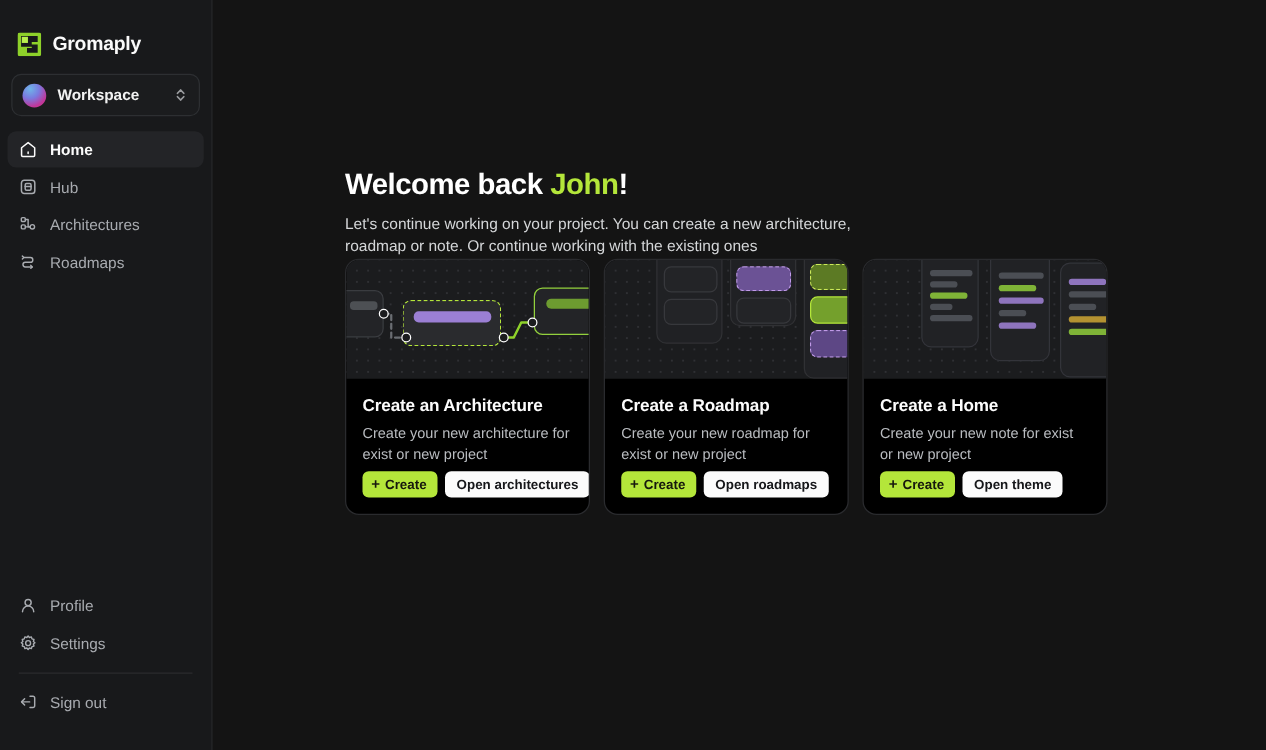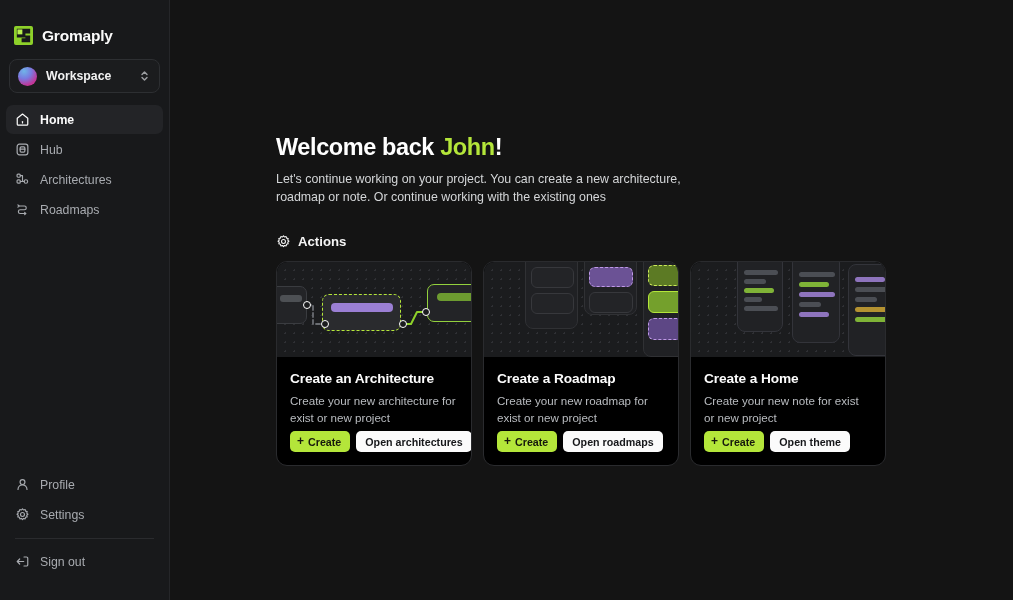--- a/index.html
+++ b/index.html
@@ -280,29 +280,20 @@
       </div>
     </div>
   </aside>
 
   <main class="main">
 
     <h1 class="welcome"><span>Welcome back </span><span class="hl">John</span><span>!</span></h1>
 
     <p class="subtitle">Let's continue working on your project. You can create a new architecture, roadmap or note. Or continue working with the existing ones</p>
 
-    <div class="section-head">
-      <span class="ico" style="width:15px;height:15px;display:inline-flex;">
-        <svg width="15" height="15" viewBox="0 0 16 16" fill="none" stroke="#f5f5f5" stroke-width="1.15" stroke-linecap="round" stroke-linejoin="round">
-          <circle cx="8" cy="8" r="2.1"></circle>
-          <path d="M8 1.9 l1.1 1.3 1.7-.5 .5 1.7 1.7 .5 -.5 1.7 1.3 1.1 -1.3 1.1 .5 1.7 -1.7 .5 -.5 1.7 -1.7-.5 -1.1 1.3 -1.1-1.3 -1.7 .5 -.5-1.7 -1.7-.5 .5-1.7 -1.3-1.1 1.3-1.1 -.5-1.7 1.7-.5 .5-1.7 1.7 .5 Z"></path>
-        </svg>
-      </span>
-      <span class="section-title">Actions</span>
-    </div>
 
     <div class="cards">
 
       <section class="card">
         <div class="card-graphic">
           <svg width="196" height="95" viewBox="0 0 196 95" style="position:absolute;left:0;top:0;" fill="none">
             <path d="M30 43 L36 43 L36 62 L49 62" stroke="#6a6d72" stroke-width="1.8" stroke-dasharray="4 3" stroke-linecap="round"></path>
             <path d="M126 62 L134 62 L140 50 L148 50" stroke="#8ed12a" stroke-width="2" stroke-linecap="round" stroke-linejoin="round"></path>
           </svg>
           <div class="arch-node n-left">

